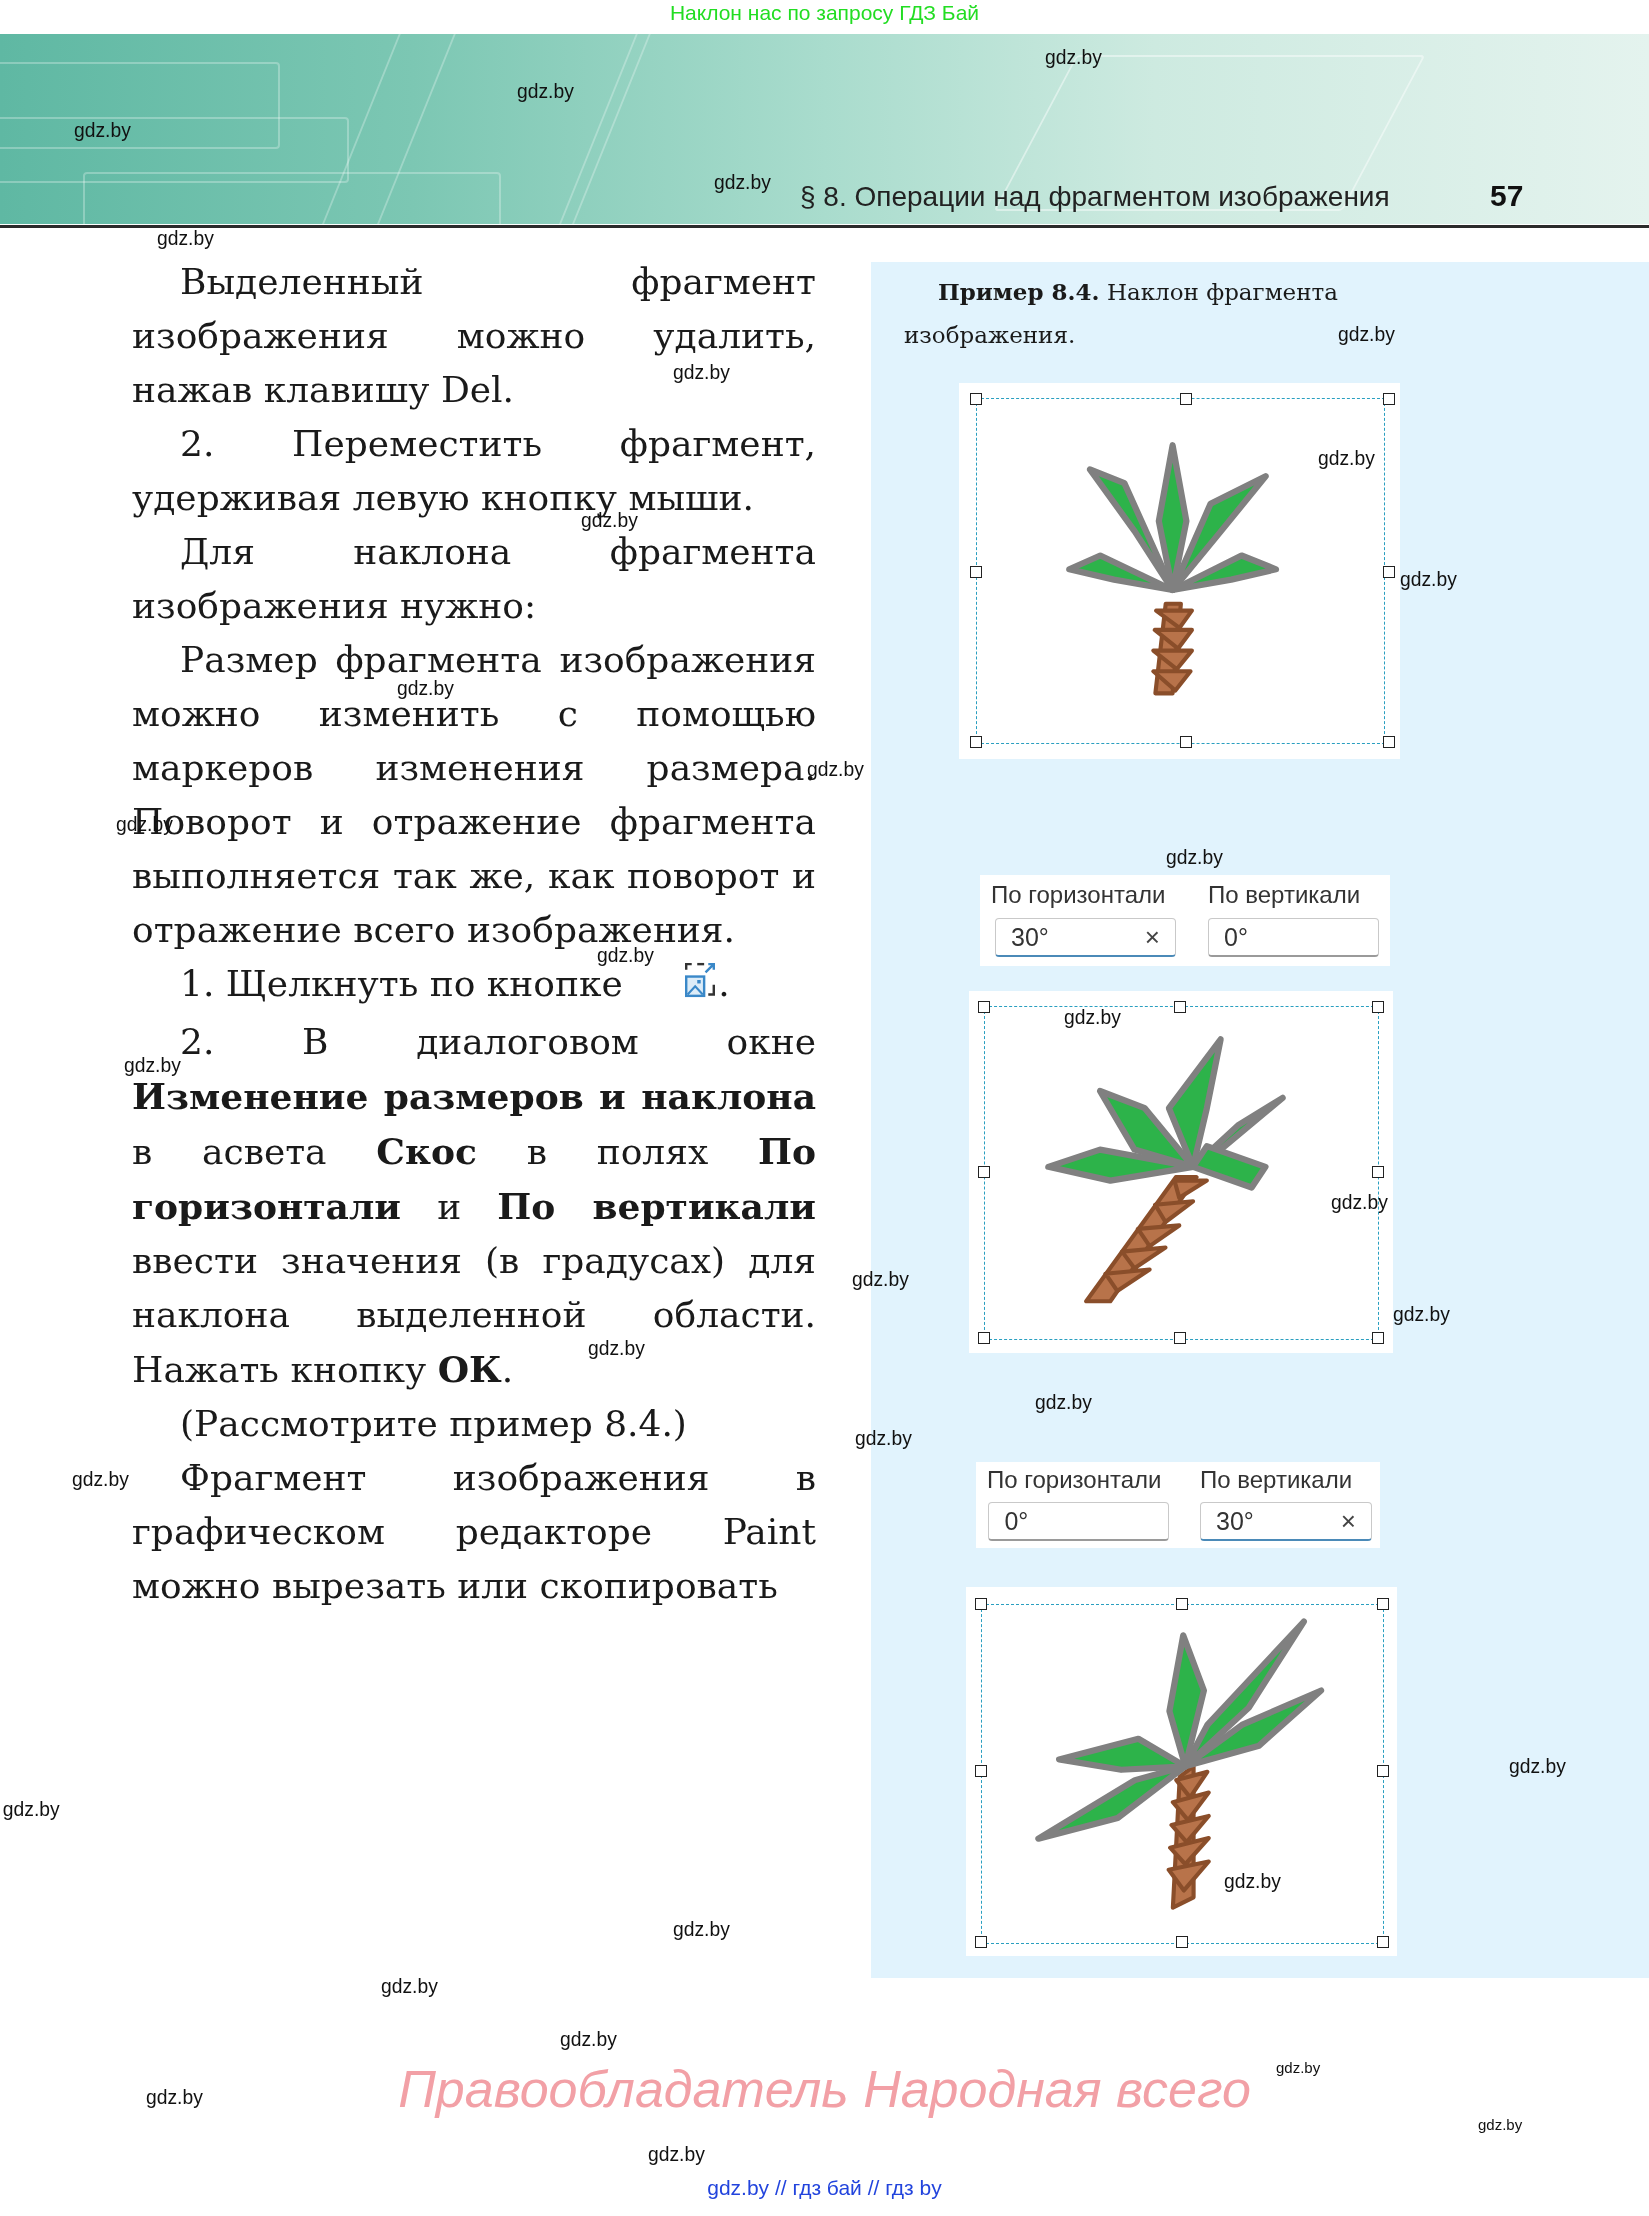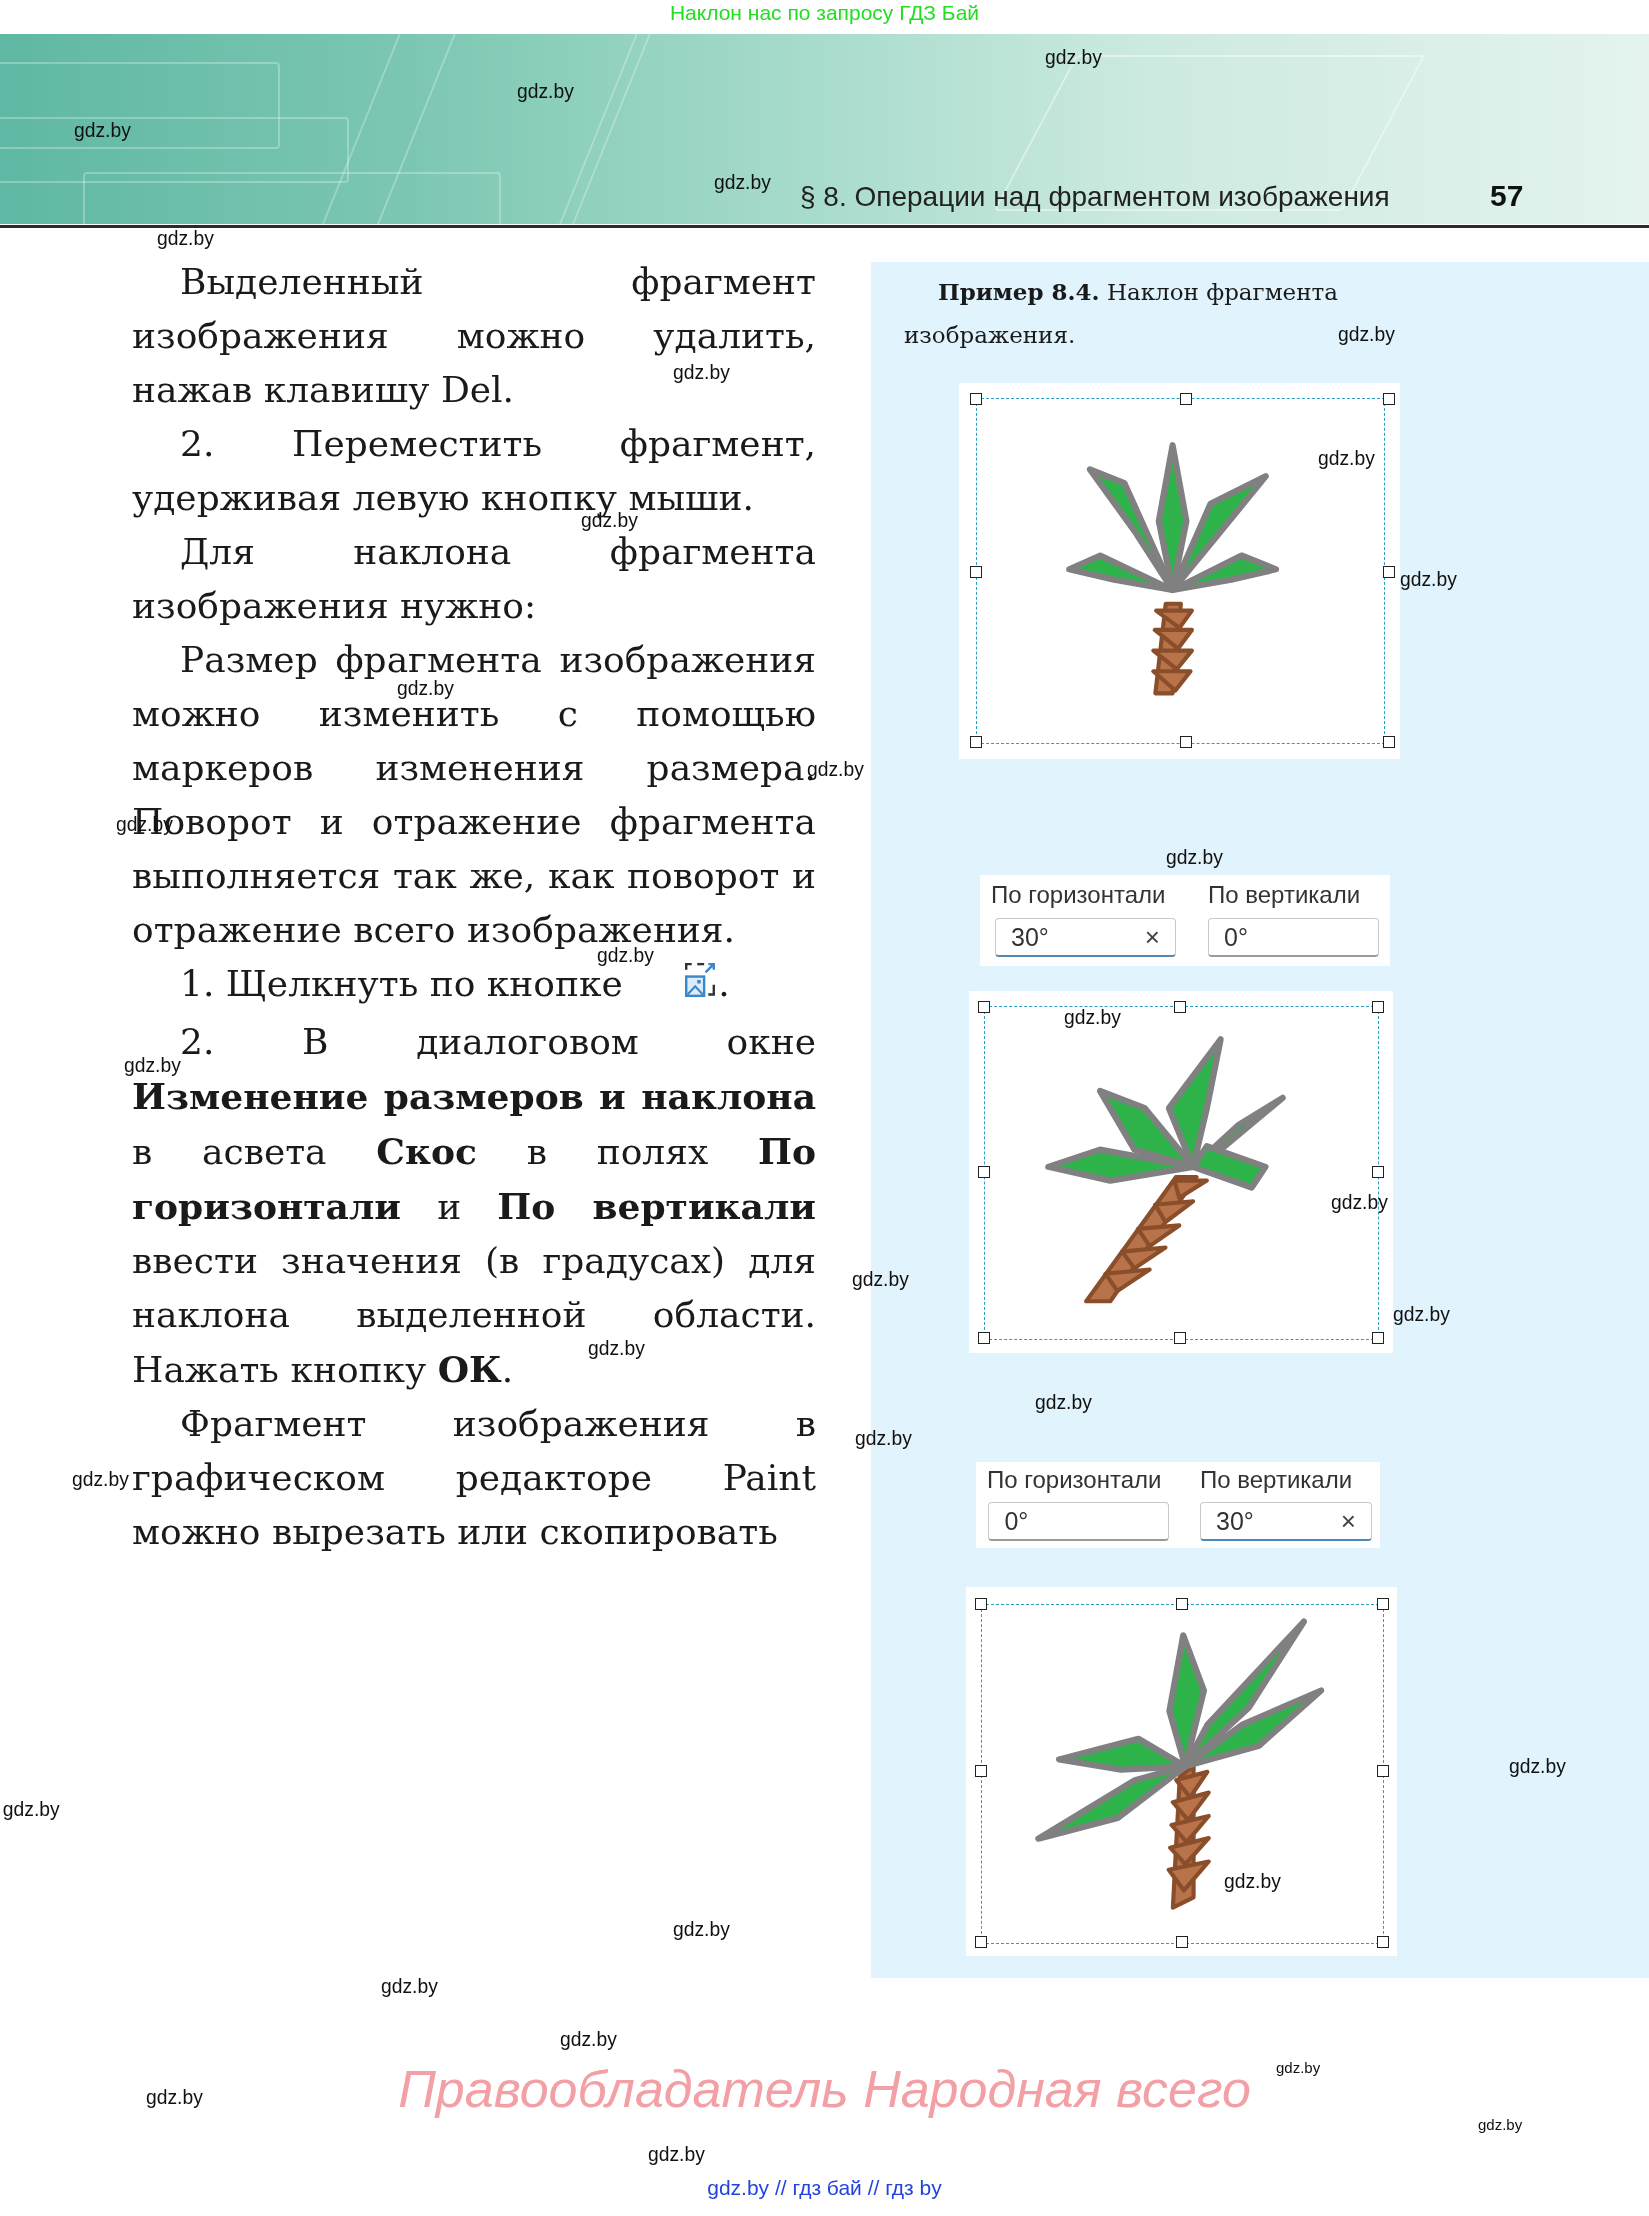--- a/index.html
+++ b/index.html
@@ -67,20 +67,21 @@
   <p class="ind"><span>1. Щелкнуть по кнопке </span><span class="ico-inline"><svg width="36" height="40" viewBox="0 0 52 58">
           <path d="M6 14 L6 6 L14 6" fill="none" stroke="#333" stroke-width="3.5"></path>
           <path d="M22 6 L32 6" fill="none" stroke="#333" stroke-width="3.5"></path>
           <path d="M46 36 L46 50 L38 50" fill="none" stroke="#333" stroke-width="3.5"></path>
           <path d="M34 18 L46 6 M38 6 L46 6 L46 14" fill="none" stroke="#3a88c8" stroke-width="3.5"></path>
           <rect x="6" y="24" width="26" height="28" fill="#dcecf8" stroke="#3a88c8" stroke-width="3.5"></rect>
           <path d="M8 50 L19 38 L30 50" fill="none" stroke="#3a88c8" stroke-width="3"></path>
           <rect x="22" y="29" width="5" height="5" fill="#3a88c8"></rect>
         </svg></span><span>.</span></p>
   <p class="ind"><span>2. В диалоговом окне </span><b>Изменение размеров и наклона</b><span> в асвета </span><b>Скос</b><span> в полях </span><b>По горизонтали</b><span> и </span><b>По вертикали</b><span> ввести значения (в градусах) для наклона выделенной области. Нажать кнопку </span><b>ОК</b><span>.</span></p>
+  <p class="ind">(Рассмотрите пример 8.4.)</p>
   <p class="ind">Фрагмент изображения в графическом редакторе Paint можно вырезать или скопировать</p>
 </div>
 
 <div class="abs panel"></div>
 <div class="abs ex-title" style="text-indent:34px;">
   <b>Пример 8.4.</b><span> Наклон фрагмента изображения.</span>
 </div>
 
 <div class="abs frame" style="left:959px;top:383px;width:441px;height:376px;">
   <div class="abs sel" style="left:17px;top:15px;width:407px;height:344px;"></div>

